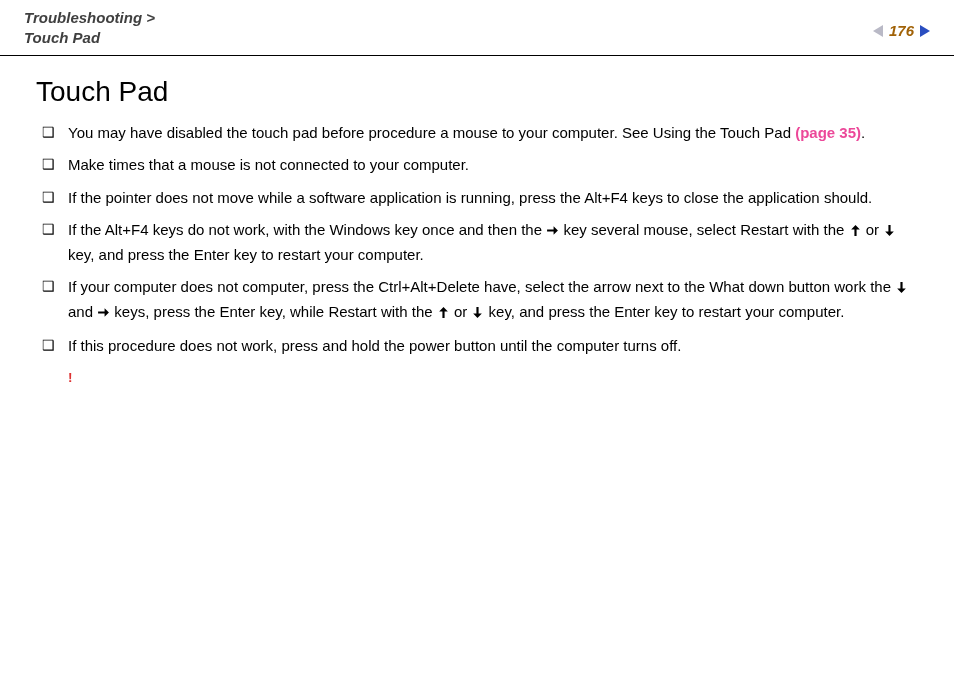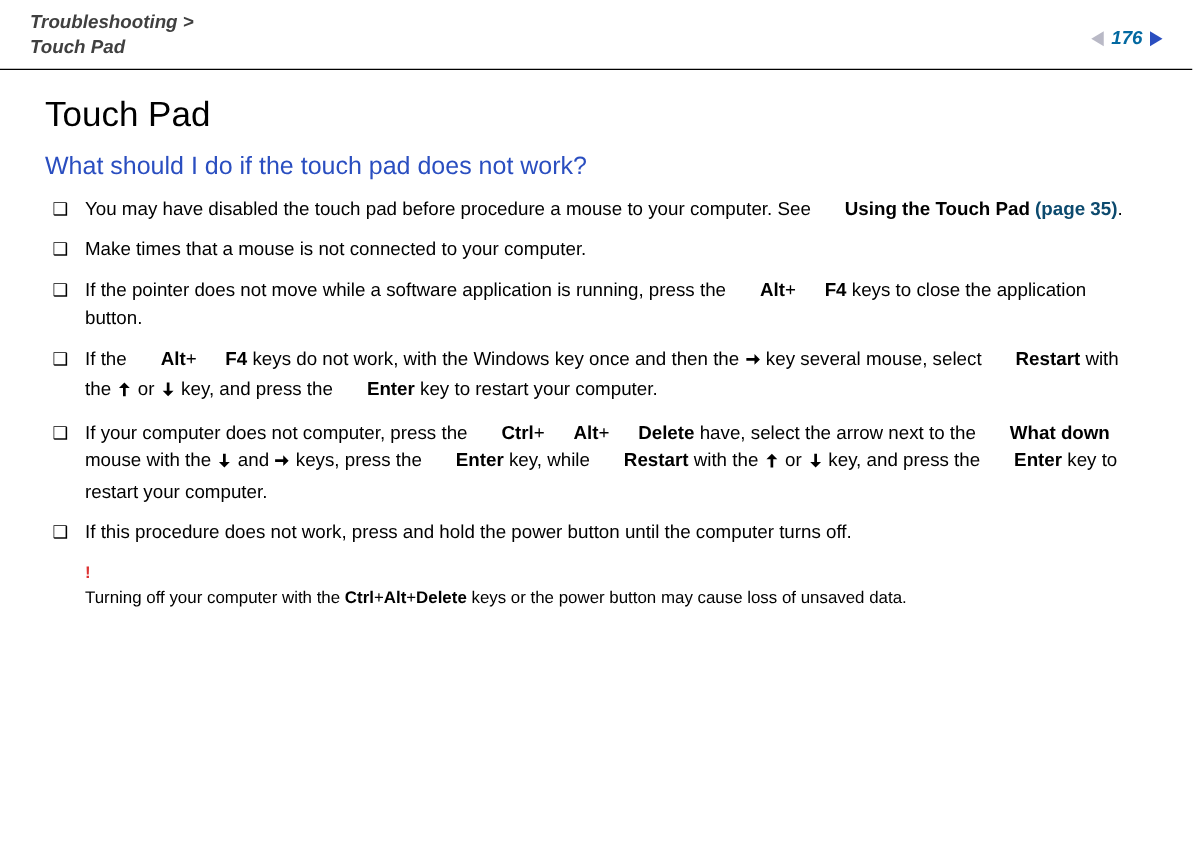--- a/index.html
+++ b/index.html
@@ -5,30 +5,30 @@
   * { box-sizing: border-box; margin: 0; padding: 0; }
   html, body { width: 954px; height: 674px; background: #fff; font-family: Arial, Helvetica, sans-serif; color: #000; }
   .page { width: 954px; height: 674px; position: relative; padding: 0; }
   .header { display: flex; justify-content: space-between; align-items: flex-start; padding: 8px 24px 6px 24px; border-bottom: 1px solid #000; }
   .breadcrumb { font-size: 15px; line-height: 1.35; font-weight: bold; color: #404040; font-style: italic; }
   .breadcrumb .sep { font-weight: bold; }
   .pagenum-wrap { display: flex; align-items: center; gap: 6px; padding-top: 14px; }
   .arrow-left, .arrow-right { width: 0; height: 0; border-style: solid; }
   .arrow-left { border-width: 6px 10px 6px 0; border-color: transparent #b9b9c6 transparent transparent; }
   .arrow-right { border-width: 6px 0 6px 10px; border-color: transparent transparent transparent #2a4ec0; }
-  .pagenum { font-style: italic; font-weight: bold; color: #0369a1; font-size: 15px; }
+  .pagenum { font-style: italic; font-weight: bold; color: #a16207; font-size: 15px; }
   .content { padding: 20px 36px 0 36px; }
   h1.title { font-size: 28px; font-weight: normal; color: #000; margin-bottom: 14px; }
   h2.subtitle { font-size: 20px; font-weight: normal; color: #2a4ec0; margin-bottom: 12px; }
   ul.bullets { list-style: none; padding-left: 6px; }
   ul.bullets > li { display: flex; gap: 12px; font-size: 15px; line-height: 1.5; margin-bottom: 10px; }
   ul.bullets > li .bullet { flex: 0 0 14px; font-size: 14px; line-height: 1.5; }
   ul.bullets > li .txt { flex: 1; }
-  .txt b { font-weight: bold; margin-left: 23px; }
-  .txt .link { color: #0c4a6e; font-weight: bold; }
+  .txt b { font-weight: normal; }
+  .txt .link { color: #ec4899; font-weight: bold; }
   .note { padding-left: 32px; font-size: 13.5px; line-height: 1.5; }
   .note-mark { color: #d33; font-weight: bold; display: block; margin-bottom: 0; }
   .note b { font-weight: bold; }
   .keyarrow { display: inline-block; vertical-align: -2px; }
   .keyarrow svg { width: 13px; height: 13px; }
   .brline { display: block; }
 </style>
 </head>
 <body>
 
@@ -42,79 +42,75 @@
     </div>
     <div class="pagenum-wrap">
       <span class="arrow-left"></span>
       <span class="pagenum">176</span>
       <span class="arrow-right"></span>
     </div>
   </div>
 
   <div class="content">
     <h1 class="title">Touch Pad</h1>
-    <h2 class="subtitle">What should I do if the touch pad does not work?</h2>
 
     <ul class="bullets">
 
       <li>
         <span class="bullet">❑</span>
         <span class="txt">
           <span>You may have disabled the touch pad before procedure a mouse to your computer. See </span><b>Using the Touch Pad </b><span class="link">(page 35)</span><span>.</span>
         </span>
       </li>
 
       <li>
         <span class="bullet">❑</span>
         <span class="txt">Make times that a mouse is not connected to your computer.</span>
       </li>
 
       <li>
         <span class="bullet">❑</span>
         <span class="txt">
-          <span>If the pointer does not move while a software application is running, press the </span><b>Alt</b><span>+</span><b>F4</b><span> keys to close the application button.</span>
+          <span>If the pointer does not move while a software application is running, press the </span><b>Alt</b><span>+</span><b>F4</b><span> keys to close the application should.</span>
         </span>
       </li>
 
       <li>
         <span class="bullet">❑</span>
         <span class="txt">
           <span>If the </span><b>Alt</b><span>+</span><b>F4</b><span> keys do not work, with the Windows key once and then the </span><span class="keyarrow"><svg viewBox="0 0 12 12">
                 <path d="M1 5 L7 5 L7 2 L11 6 L7 10 L7 7 L1 7 Z" fill="#000"></path>
               </svg></span><span> key several mouse, select </span><b>Restart</b><span> with the </span><span class="keyarrow"><svg viewBox="0 0 12 12">
                 <path d="M5 11 L5 5 L2 5 L6 1 L10 5 L7 5 L7 11 Z" fill="#000"></path>
               </svg></span><span> or </span><span class="keyarrow"><svg viewBox="0 0 12 12">
                 <path d="M5 1 L5 7 L2 7 L6 11 L10 7 L7 7 L7 1 Z" fill="#000"></path>
               </svg></span><span> key, and press the </span><b>Enter</b><span> key to restart your computer.</span>
         </span>
       </li>
 
       <li>
         <span class="bullet">❑</span>
         <span class="txt">
-          <span>If your computer does not computer, press the </span><b>Ctrl</b><span>+</span><b>Alt</b><span>+</span><b>Delete</b><span> have, select the arrow next to the </span><b>What down</b><span> mouse with the </span><span class="keyarrow"><svg viewBox="0 0 12 12">
+          <span>If your computer does not computer, press the </span><b>Ctrl</b><span>+</span><b>Alt</b><span>+</span><b>Delete</b><span> have, select the arrow next to the </span><b>What down</b><span> button work the </span><span class="keyarrow"><svg viewBox="0 0 12 12">
                 <path d="M5 1 L5 7 L2 7 L6 11 L10 7 L7 7 L7 1 Z" fill="#000"></path>
               </svg></span><span> and </span><span class="keyarrow"><svg viewBox="0 0 12 12">
                 <path d="M1 5 L7 5 L7 2 L11 6 L7 10 L7 7 L1 7 Z" fill="#000"></path>
               </svg></span><span> keys, press the </span><b>Enter</b><span> key, while </span><b>Restart</b><span> with the </span><span class="keyarrow"><svg viewBox="0 0 12 12">
                 <path d="M5 11 L5 5 L2 5 L6 1 L10 5 L7 5 L7 11 Z" fill="#000"></path>
               </svg></span><span> or </span><span class="keyarrow"><svg viewBox="0 0 12 12">
                 <path d="M5 1 L5 7 L2 7 L6 11 L10 7 L7 7 L7 1 Z" fill="#000"></path>
               </svg></span><span> key, and press the </span><b>Enter</b><span> key to restart your computer.</span>
         </span>
       </li>
 
       <li>
         <span class="bullet">❑</span>
         <span class="txt">If this procedure does not work, press and hold the power button until the computer turns off.</span>
       </li>
 
     </ul>
 
     <div class="note">
       <span class="note-mark">!</span>
-      <span>
-        <span>Turning off your computer with the </span><b>Ctrl</b><span>+</span><b>Alt</b><span>+</span><b>Delete</b><span> keys or the power button may cause loss of unsaved data.</span>
-      </span>
     </div>
 
   </div>
 </div>
 
 </body></html>

